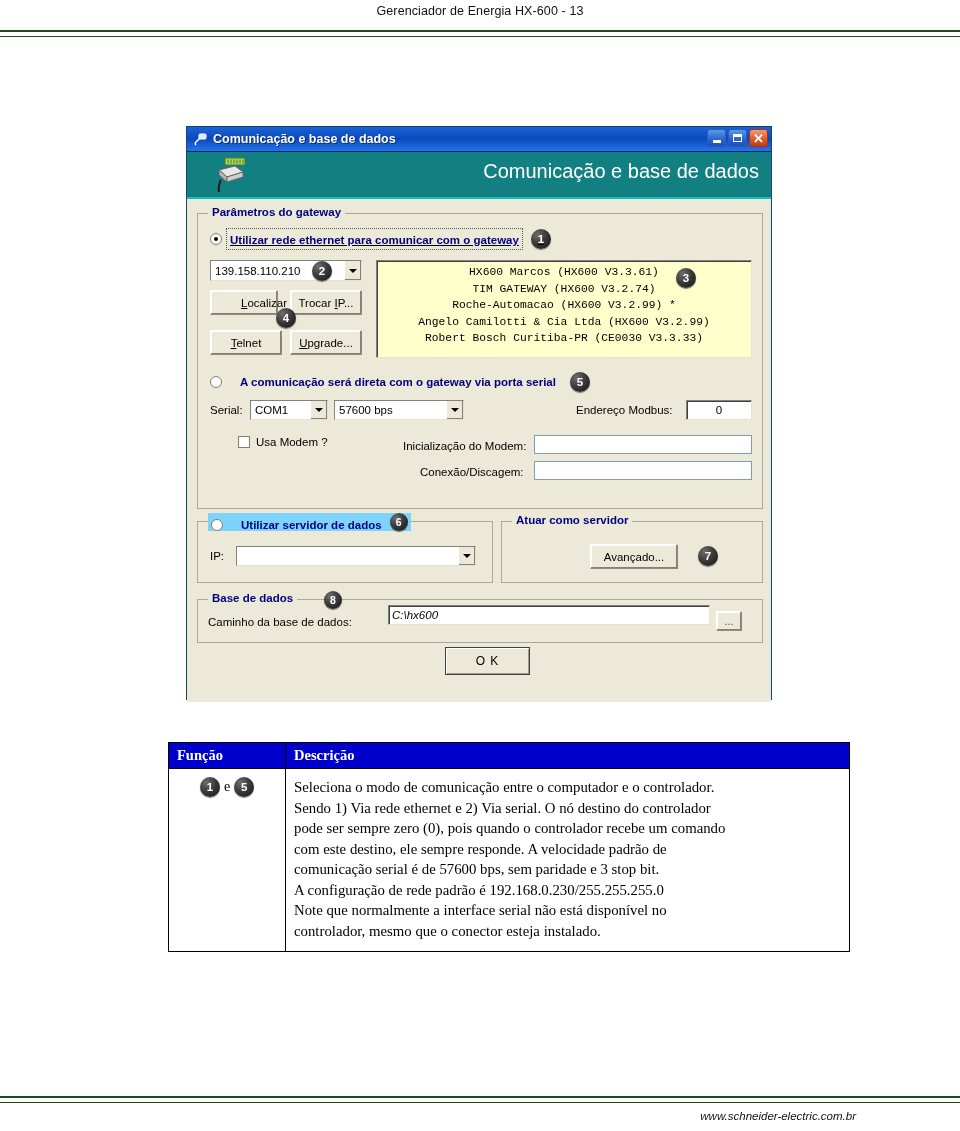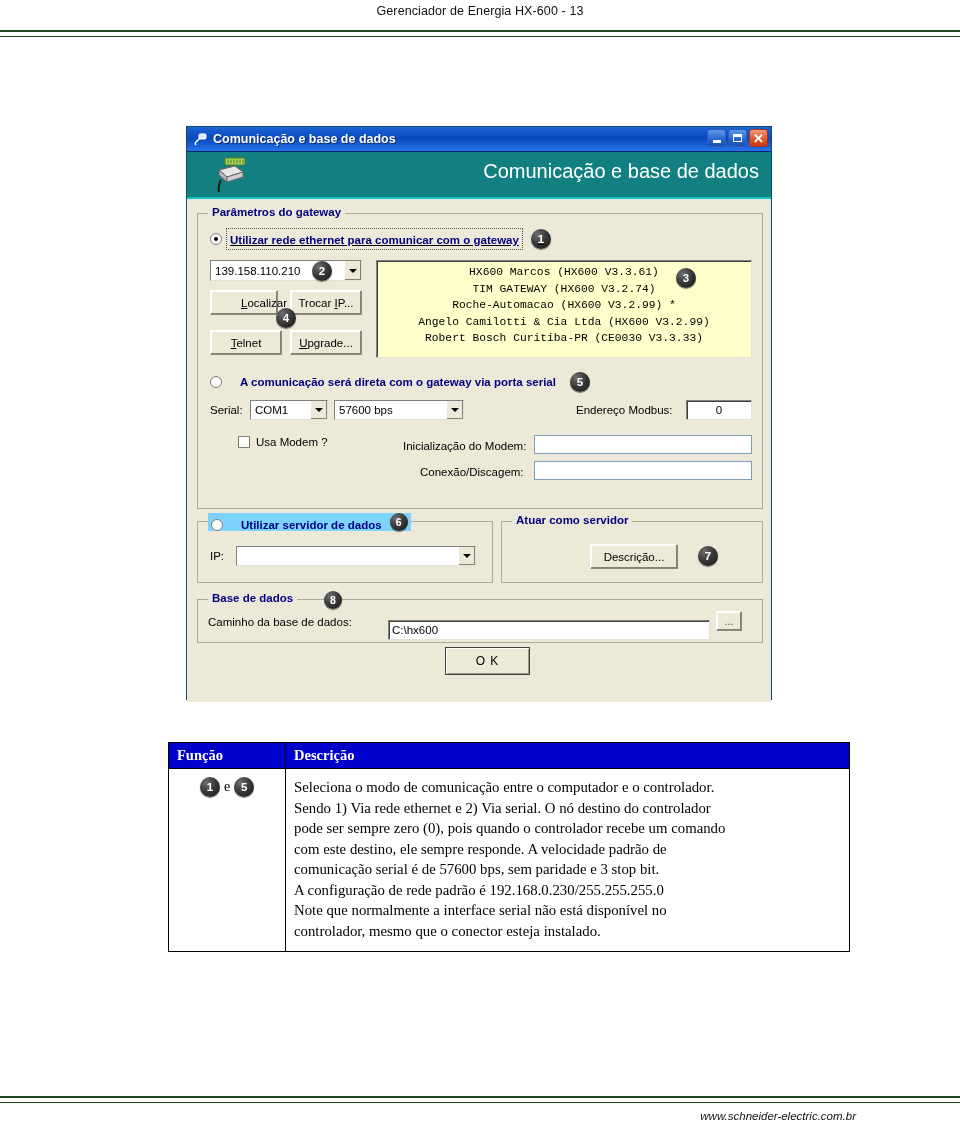--- a/index.html
+++ b/index.html
@@ -360,30 +360,30 @@
         <span class="combo-val"></span>
         <span class="combo-arrow">
             <span class="arrow-dn"></span>
           </span>
       </div>
     </div>
 
     <div class="group" style="left:314px;top:322px;width:262px;height:62px;">
       <span class="group-label">Atuar como servidor</span>
       <div class="wbtn" style="position:absolute;left:88px;top:22px;width:88px;height:25px;">
-        <span>Descrição...</span>
+        <span>Avançado...</span>
       </div>
       <span class="badge" style="position:absolute;left:196px;top:24px;">7</span>
     </div>
 
     <div class="group" style="left:10px;top:400px;width:566px;height:44px;">
       <span class="group-label">Base de dados</span>
       <span class="badge sm" style="position:absolute;left:126px;top:-9px;">8</span>
       <span class="lbl" style="position:absolute;left:10px;top:16px;">Caminho da base de dados:</span>
-      <div class="sunken" style="position:absolute;left:190px;top:20px;width:322px;height:20px;">
+      <div class="sunken" style="position:absolute;left:190px;top:5px;width:322px;height:20px;font-style:italic;">
         <span>C:\hx600</span>
       </div>
       <div class="wbtn" style="position:absolute;left:518px;top:11px;width:26px;height:20px;color:#555;">
         <span>...</span>
       </div>
     </div>
 
     <div class="ok-btn">
       <span>O K</span>
     </div>

